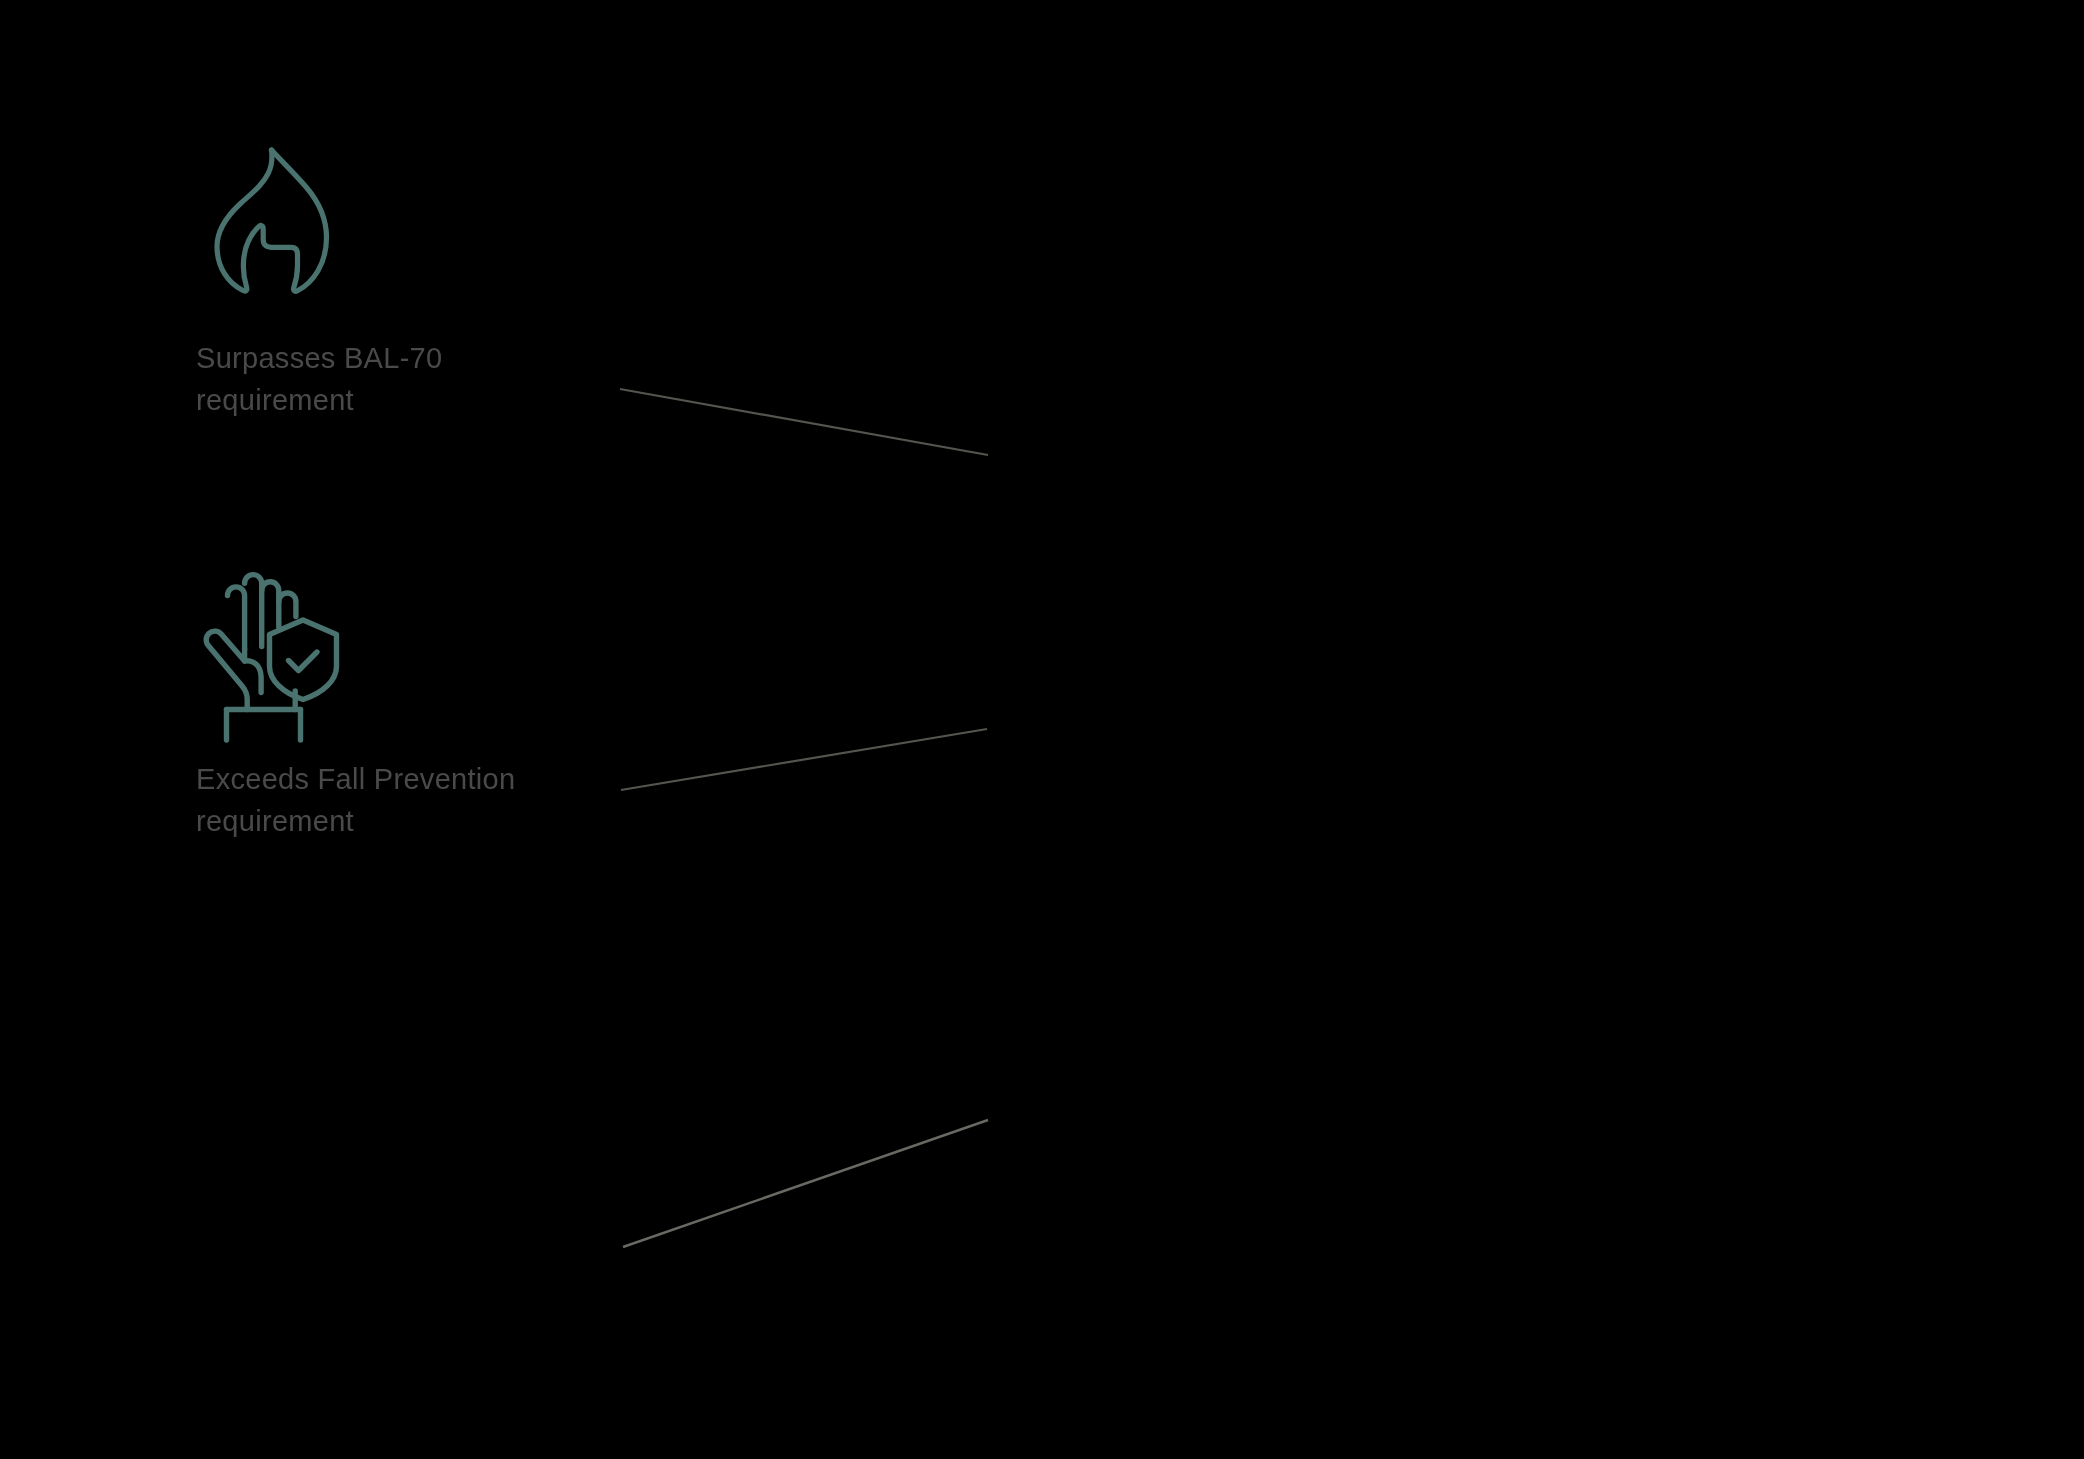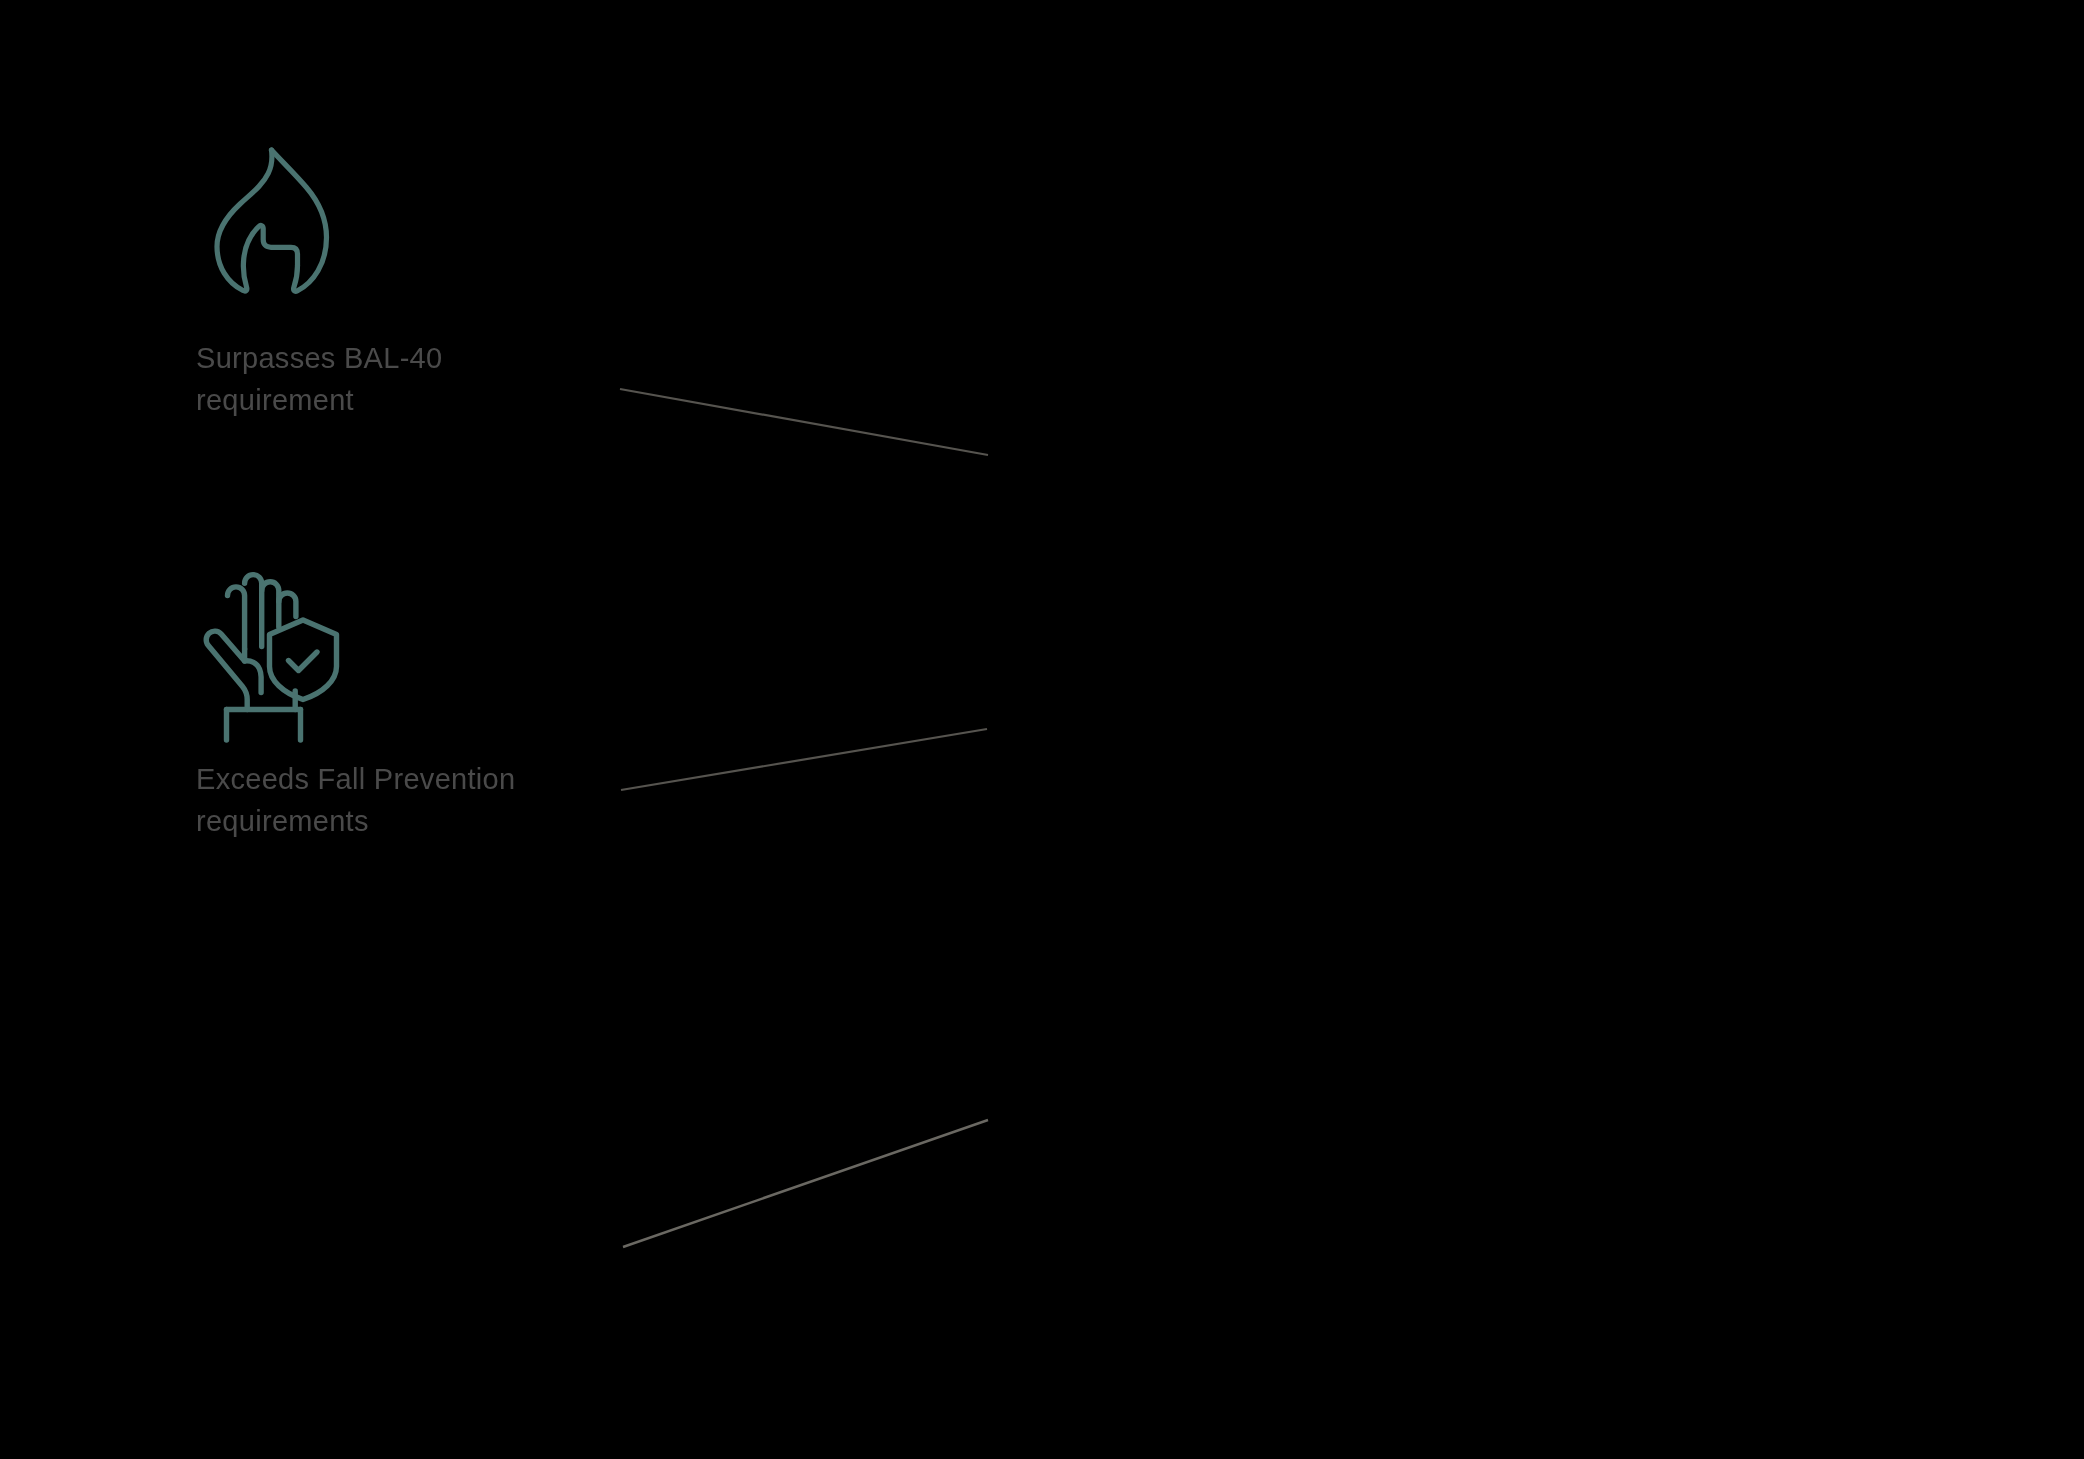--- a/index.html
+++ b/index.html
@@ -89,21 +89,21 @@
                    C 48.2 108.0 53.0 96.0 62.8 86.5
                    C 64.9 84.5 67.2 85.8 67.2 88.5
                    L 67.2 99.5
                    C 67.2 104.5 70.0 107.3 75.0 107.3
                    L 95.0 107.3
                    C 99.5 107.3 101.5 109.8 101.5 114.0
                    L 101.5 125.5"></path>
         </g>
       </svg>
     </span>
-    <div class="callout-label" style="color: rgb(74, 74, 74);">Surpasses BAL-40
+    <div class="callout-label" style="color: rgb(74, 74, 74);">Surpasses BAL-70
 requirement</div>
   </div>
 
   <div class="callout" id="callout-fall">
     <span class="callout-icon">
       <svg width="150" height="175" viewBox="0 0 150 175">
         <g fill="none" stroke="#4a7370" stroke-width="5.4" stroke-linecap="round" stroke-linejoin="round">
 
           <path d="M31.5 30.5 C 31.5 25.7 35.3 21.9 40.0 21.9
                    C 44.8 21.9 48.6 25.7 48.6 30.5 L 48.6 84.0"></path>
@@ -140,17 +140,17 @@
                    L 140.5 101.5
                    C 140.5 115.5 127.0 127.8 107.0 134.5
                    C 87.0 127.8 73.5 115.5 73.5 101.5
                    L 73.5 69.5 Z"></path>
 
           <path d="M92.5 95.5 L 102.5 105.5 L 121.0 87.0" stroke-width="5.4"></path>
         </g>
       </svg>
     </span>
     <div class="callout-label" style="color: rgb(74, 74, 74);">Exceeds Fall Prevention
-requirements</div>
+requirement</div>
   </div>
 
 
 </div>
 
 </body></html>

